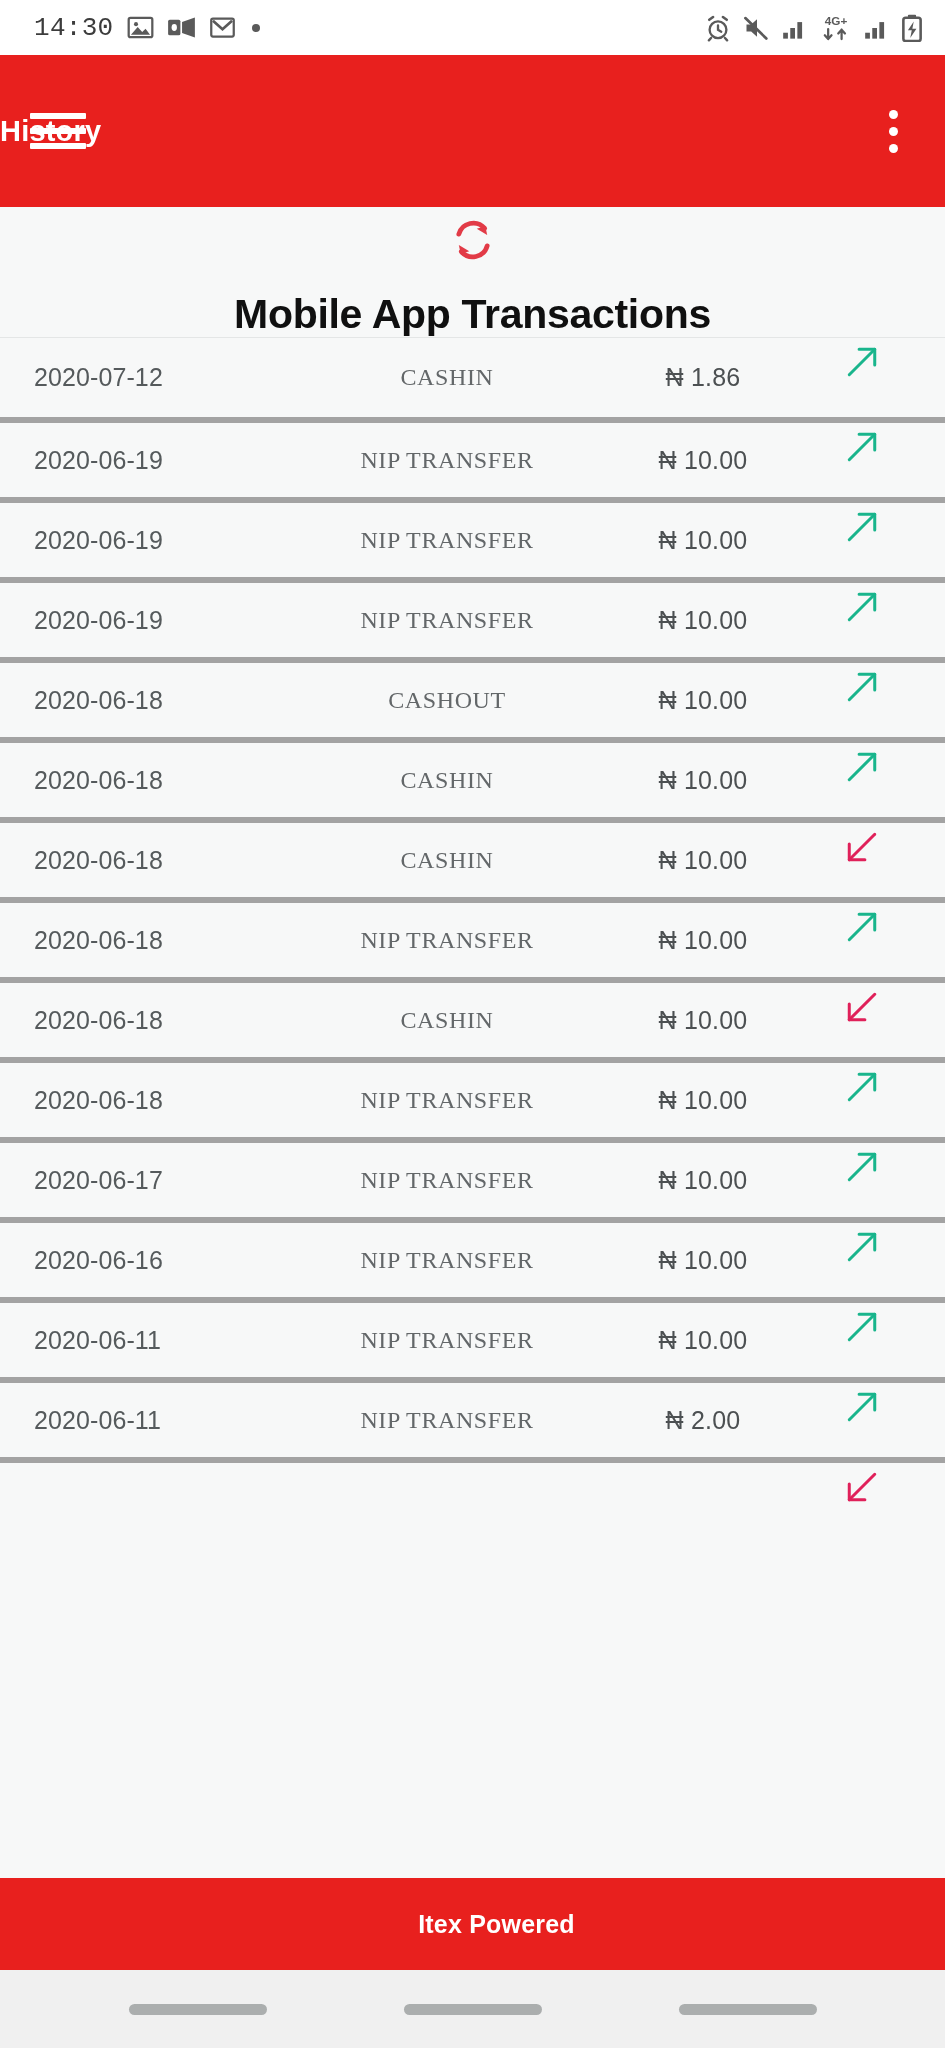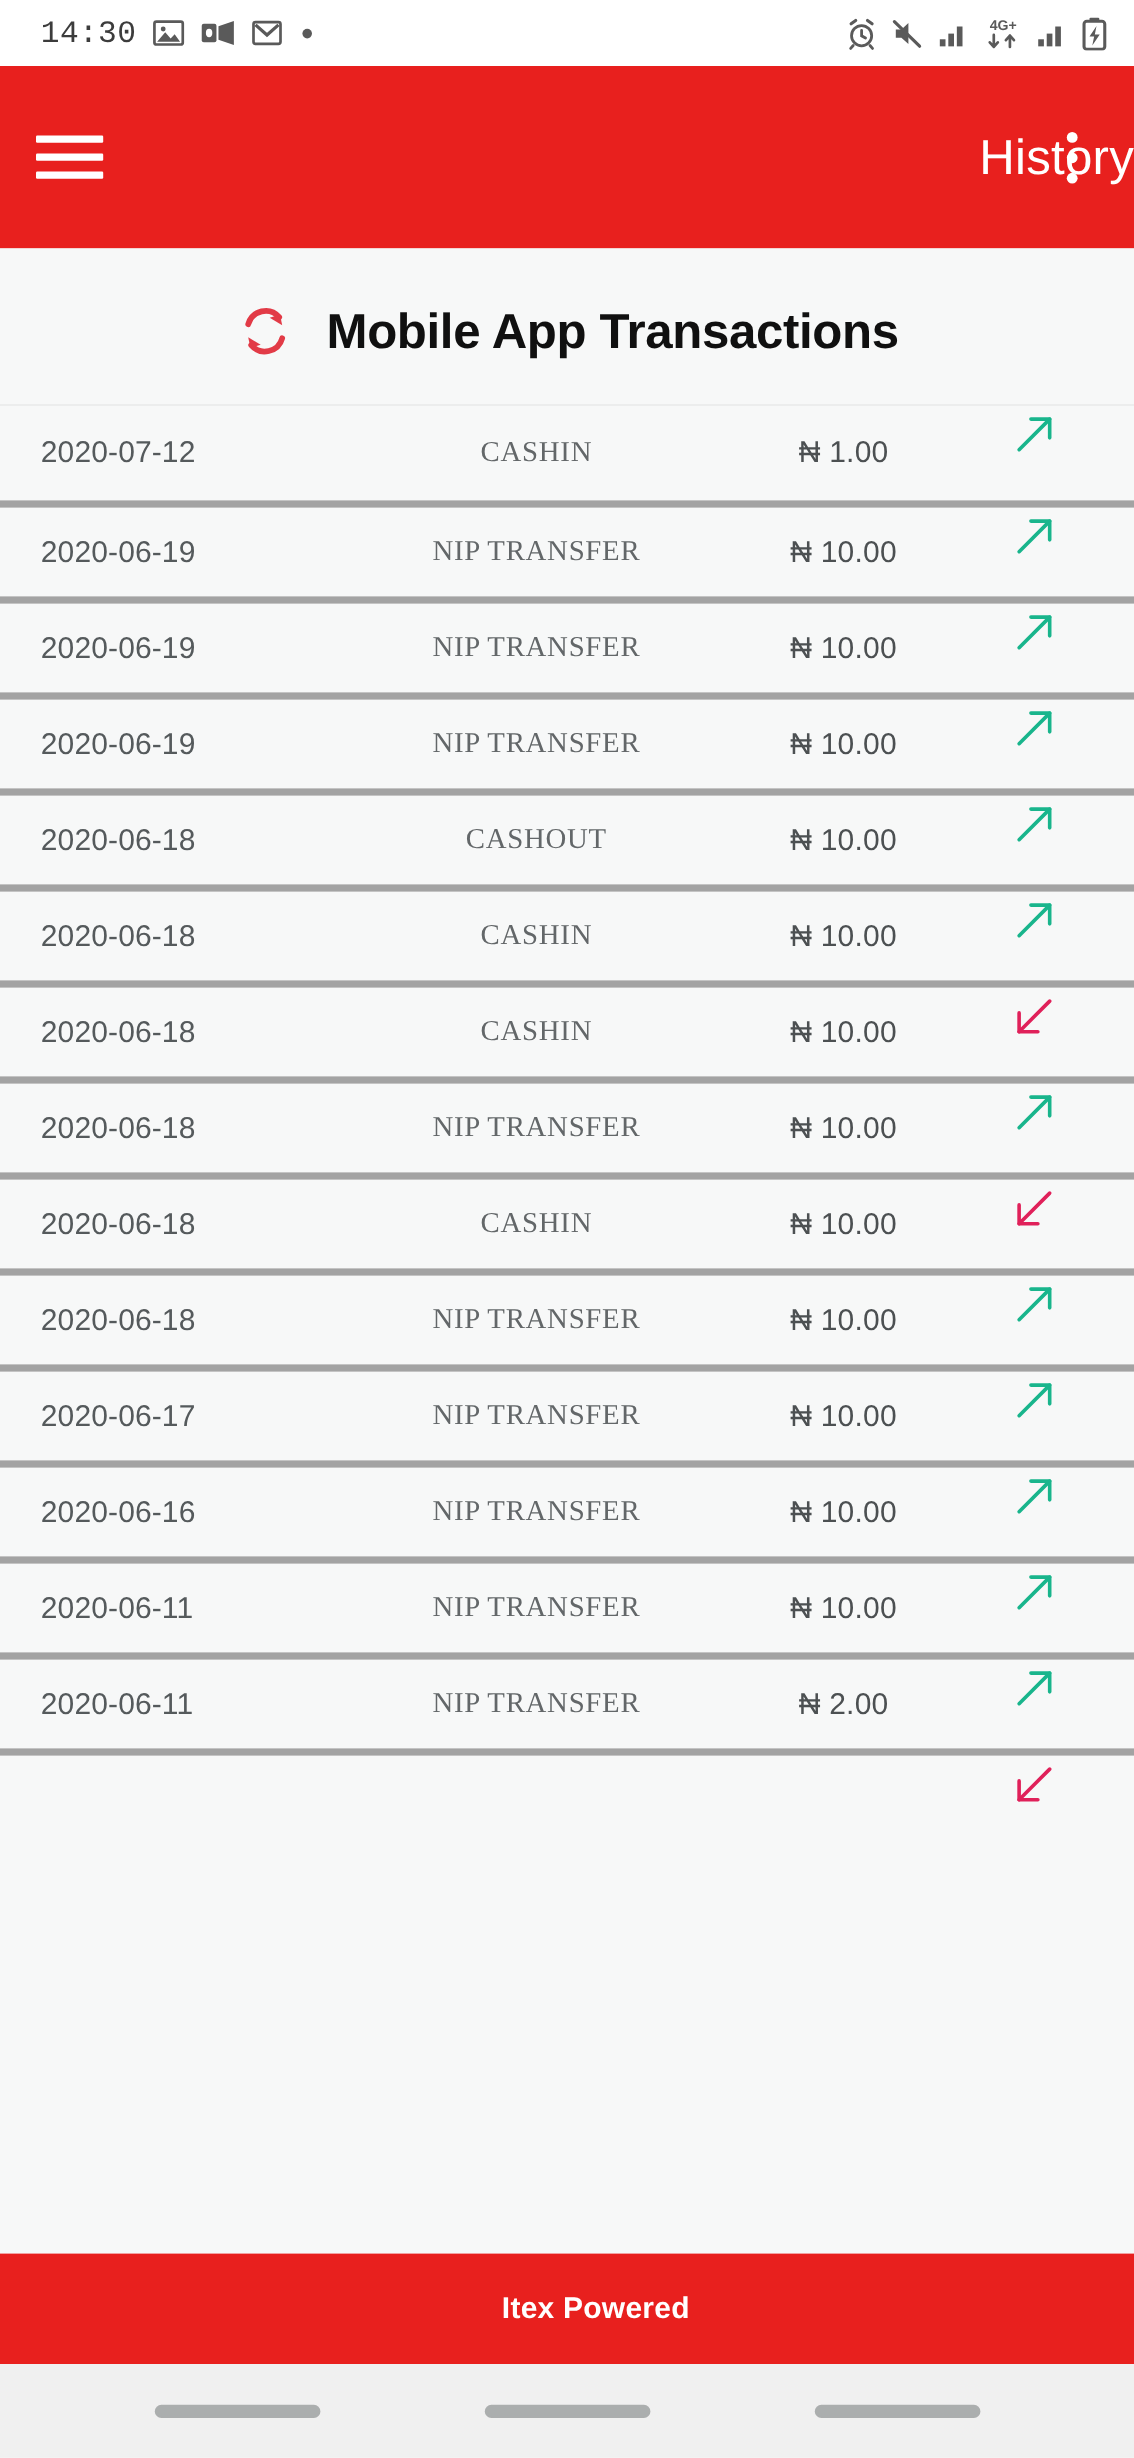--- a/index.html
+++ b/index.html
@@ -25,33 +25,33 @@
 
   
   .appbar {
     flex:0 0 152px; background:#E8201E;
     display:flex; align-items:center; position:relative;
     padding:0 30px;
   }
   .hamburger { width:56px; height:44px; display:flex; flex-direction:column; justify-content:center; gap:9px; cursor:pointer; }
   .hamburger i { display:block; height:6px; background:#FFFFFF; border-radius:1px; width:100%; }
   .appbar-title {
-    position:absolute; left:0; right:0; text-align:right;
-    color:#FFFFFF; font-size:41px; font-weight:400; letter-spacing:0.2px;
+    position:absolute; left:0; right:0; text-align:left;
+    color:#FFFFFF; font-size:29px; font-weight:700; letter-spacing:0.2px;
     pointer-events:none;
   }
   .kebab { margin-left:auto; width:44px; height:54px; display:flex; flex-direction:column; align-items:center; justify-content:center; gap:8px; cursor:pointer; z-index:2; }
   .kebab i { width:9px; height:9px; border-radius:50%; background:#FFFFFF; display:block; }
 
   
   .content { flex:1 1 auto; background:#F7F8F8; position:relative; overflow:hidden; }
 
   .page-heading {
     height:130px; display:flex; align-items:center; justify-content:center;
-    gap:26px; padding-top:8px;
+    gap:26px; padding-top:8px;flex-direction:column;
   }
   .refresh-icon { width:50px; height:50px; flex:0 0 50px; }
   .heading-text {
     font-size:41px; font-weight:700; color:#101010; letter-spacing:-0.3px;
   }
 
   
   .txn-list { display:block; }
   .txn-row {
     height:80px; display:flex; align-items:center;
@@ -181,21 +181,21 @@
         <path d="M18.8 14.8 A7.2 7.2 0 0 1 6.4 17.6" fill="none" stroke="#E23B47" stroke-width="2.3" stroke-linecap="round"></path>
         <path d="M5.2 14.4 L6.1 18.7 L10.2 17.4 Z" fill="#E23B47"></path>
       </svg>
       <div class="heading-text">Mobile App Transactions</div>
     </div>
 
     <div class="txn-list" id="txn-list">
         <div class="txn-row">
           <div class="c-date">2020-07-12</div>
           <div class="c-type">CASHIN</div>
-          <div class="c-amount">₦ 1.00</div>
+          <div class="c-amount">₦ 1.86</div>
           <div class="c-dir">
             <svg class="arrow-svg" viewBox="0 0 38 38">
               <path d="M8 30 L30 8" stroke="#19B58C" stroke-width="2.6" stroke-linecap="round" fill="none"></path>
               <path d="M16.5 8 L30 8 L30 21.5" stroke="#19B58C" stroke-width="2.6" stroke-linecap="round" stroke-linejoin="round" fill="none"></path>
             </svg>
           </div>
         </div>
         <div class="txn-row">
           <div class="c-date">2020-06-19</div>
           <div class="c-type">NIP TRANSFER</div>

